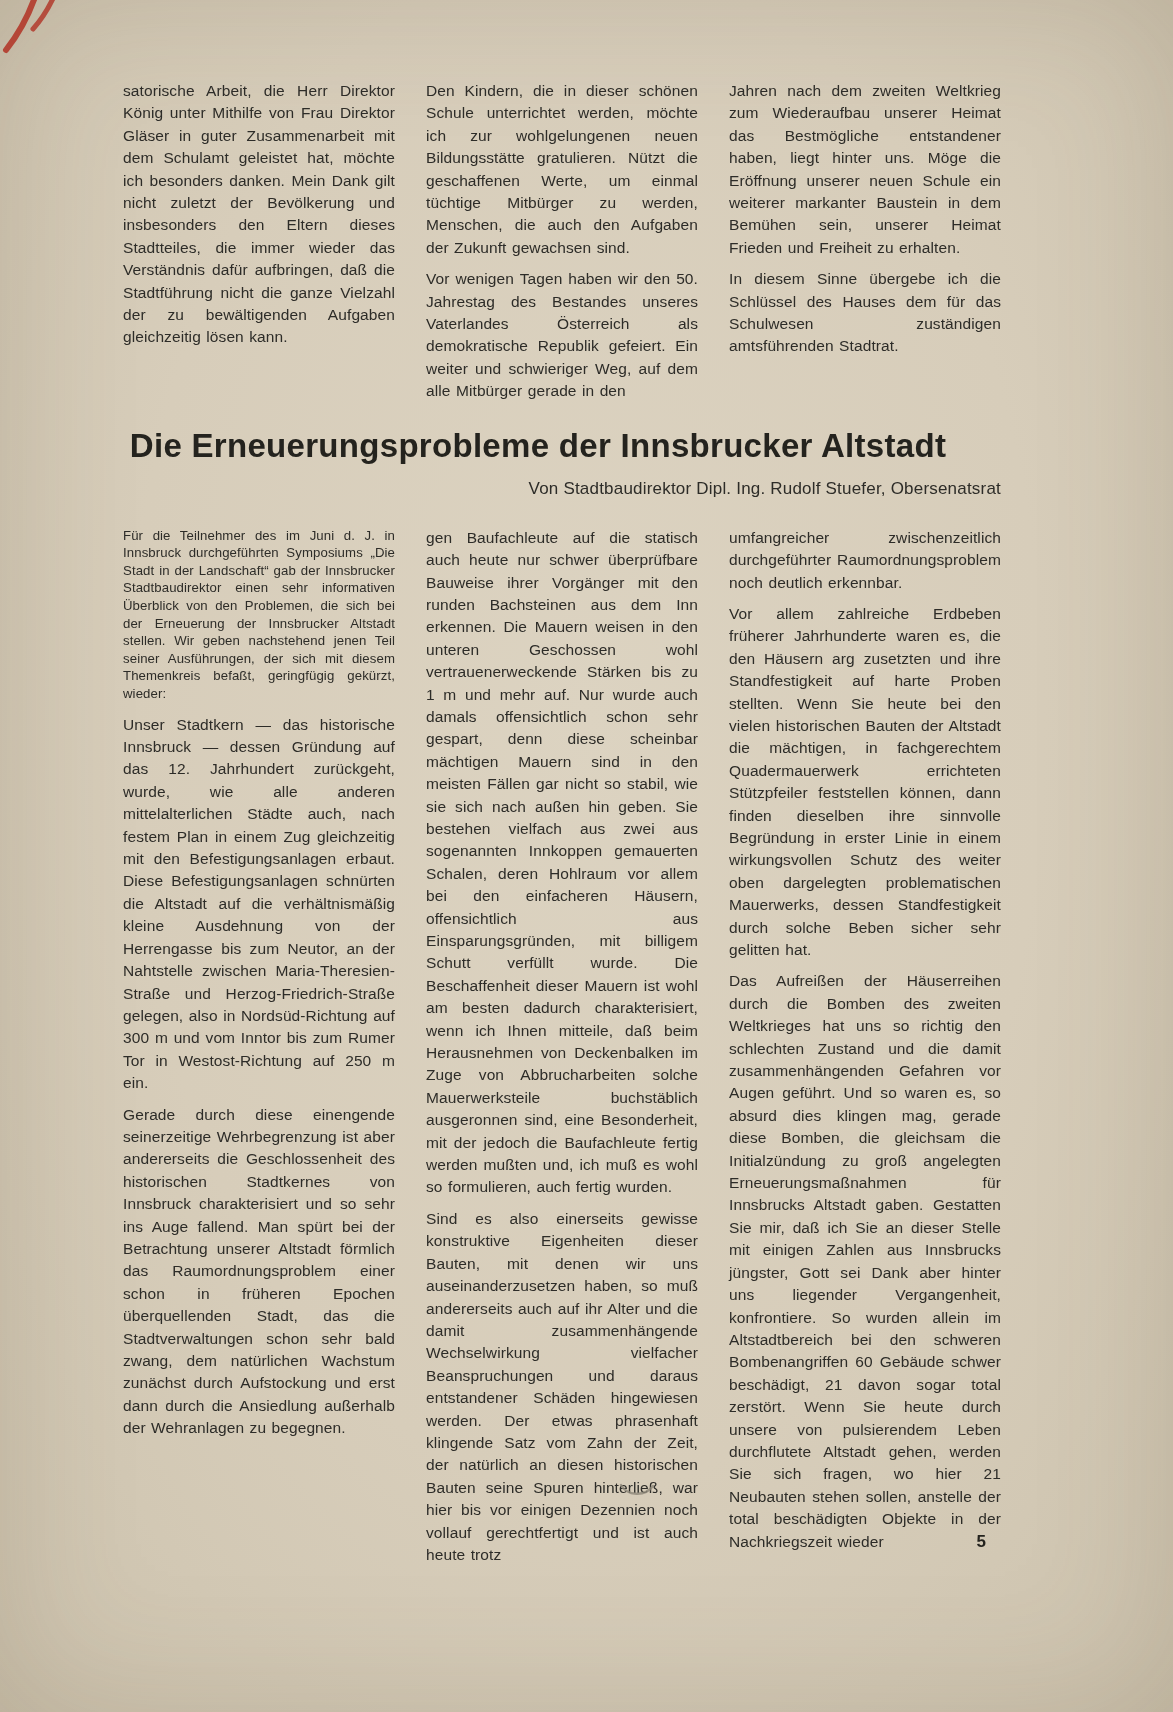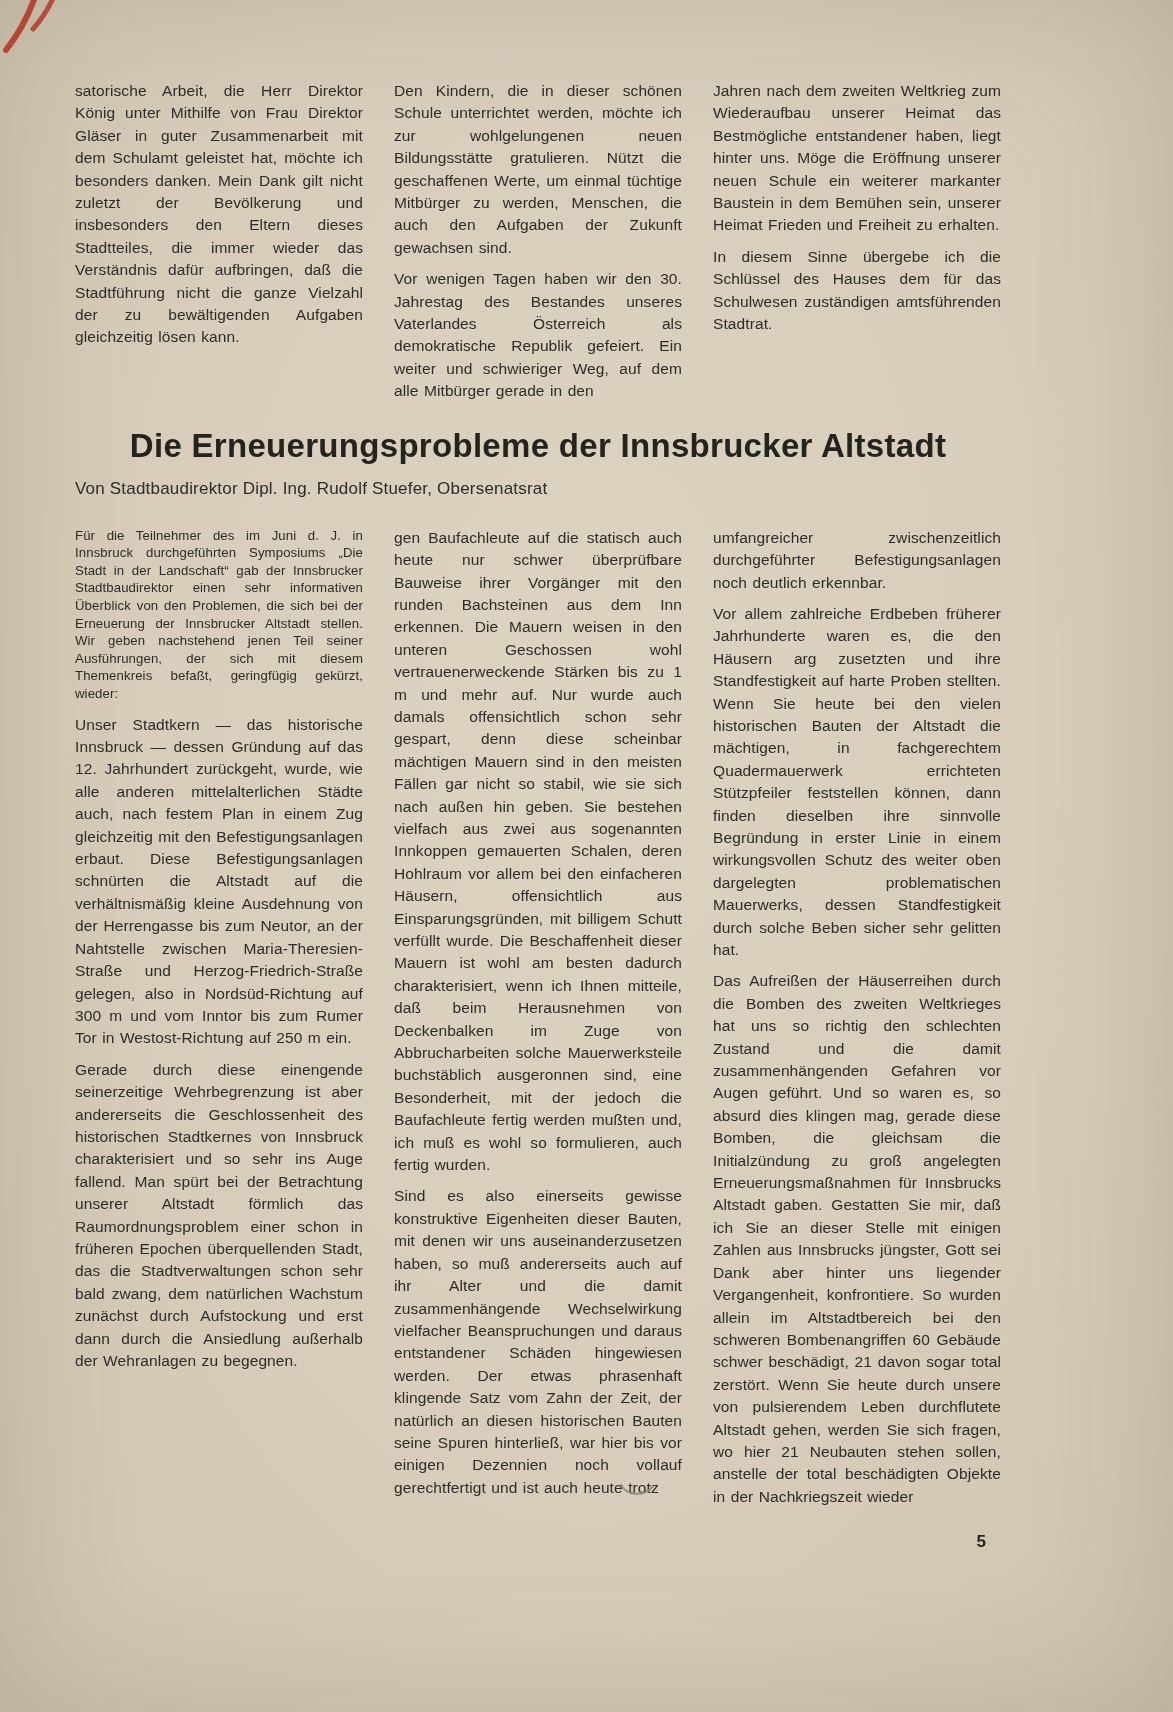--- a/index.html
+++ b/index.html
@@ -22,20 +22,21 @@
     left: 75px;
     top: 80px;
     width: 926px;
   }
 
   .cols {
     display: grid;
     grid-template-columns: 1fr 1fr 1fr;
     column-gap: 31px;
     align-items: start;
+    margin-left: 48px;
   }
 
   .col p {
     font-size: 15.5px;
     line-height: 22.4px;
     text-align: justify;
     letter-spacing: 0.1px;
     word-spacing: 1px;
     hyphens: auto;
     -webkit-hyphens: auto;
@@ -54,21 +55,21 @@
     font-size: 33px;
     font-weight: 700;
     text-align: center;
     letter-spacing: 0.3px;
     color: #24231e;
     white-space: nowrap;
   }
 
   .byline {
     margin-top: 14px;
-    text-align: left;
+    text-align: right;
     font-size: 17px;
     letter-spacing: 0.2px;
     color: #2d2c28;
   }
 
   .main-section { margin-top: 28px; }
 
   .page-number {
     position: absolute;
     top: 1532px;
@@ -94,21 +95,21 @@
   </svg>
 
   <div class="content">
 
     <section class="cols top-section">
       <div class="col">
         <p>satorische Arbeit, die Herr Direktor König unter Mithilfe von Frau Direktor Gläser in guter Zusammenarbeit mit dem Schulamt geleistet hat, möchte ich besonders danken. Mein Dank gilt nicht zuletzt der Bevölkerung und insbesonders den Eltern dieses Stadtteiles, die immer wieder das Verständnis dafür aufbringen, daß die Stadtführung nicht die ganze Vielzahl der zu bewältigenden Aufgaben gleichzeitig lösen kann.</p>
       </div>
       <div class="col">
         <p>Den Kindern, die in dieser schönen Schule unterrichtet werden, möchte ich zur wohlgelungenen neuen Bildungsstätte gratulieren. Nützt die geschaffenen Werte, um einmal tüchtige Mitbürger zu werden, Menschen, die auch den Aufgaben der Zukunft gewachsen sind.</p>
-        <p>Vor wenigen Tagen haben wir den 30. Jahrestag des Bestandes unseres Vaterlandes Österreich als demokratische Republik gefeiert. Ein weiter und schwieriger Weg, auf dem alle Mitbürger gerade in den</p>
+        <p>Vor wenigen Tagen haben wir den 50. Jahrestag des Bestandes unseres Vaterlandes Österreich als demokratische Republik gefeiert. Ein weiter und schwieriger Weg, auf dem alle Mitbürger gerade in den</p>
       </div>
       <div class="col">
         <p>Jahren nach dem zweiten Weltkrieg zum Wiederaufbau unserer Heimat das Bestmögliche entstandener haben, liegt hinter uns. Möge die Eröffnung unserer neuen Schule ein weiterer markanter Baustein in dem Bemühen sein, unserer Heimat Frieden und Freiheit zu erhalten.</p>
         <p>In diesem Sinne übergebe ich die Schlüssel des Hauses dem für das Schulwesen zuständigen amtsführenden Stadtrat.</p>
       </div>
     </section>
 
     <h1 class="title">Die Erneuerungsprobleme der Innsbrucker Altstadt</h1>
     <div class="byline">Von Stadtbaudirektor Dipl. Ing. Rudolf Stuefer, Obersenatsrat</div>
 
@@ -116,21 +117,21 @@
       <div class="col">
         <p class="lead">Für die Teilnehmer des im Juni d. J. in Innsbruck durchgeführten Symposiums „Die Stadt in der Landschaft“ gab der Innsbrucker Stadtbaudirektor einen sehr informativen Überblick von den Problemen, die sich bei der Erneuerung der Innsbrucker Altstadt stellen. Wir geben nachstehend jenen Teil seiner Ausführungen, der sich mit diesem Themenkreis befaßt, geringfügig gekürzt, wieder:</p>
         <p>Unser Stadtkern — das historische Innsbruck — dessen Gründung auf das 12. Jahrhundert zurückgeht, wurde, wie alle anderen mittelalterlichen Städte auch, nach festem Plan in einem Zug gleichzeitig mit den Befestigungsanlagen erbaut. Diese Befestigungsanlagen schnürten die Altstadt auf die verhältnismäßig kleine Ausdehnung von der Herrengasse bis zum Neutor, an der Nahtstelle zwischen Maria-Theresien-Straße und Herzog-Friedrich-Straße gelegen, also in Nordsüd-Richtung auf 300 m und vom Inntor bis zum Rumer Tor in Westost-Richtung auf 250 m ein.</p>
         <p>Gerade durch diese einengende seinerzeitige Wehrbegrenzung ist aber andererseits die Geschlossenheit des historischen Stadtkernes von Innsbruck charakterisiert und so sehr ins Auge fallend. Man spürt bei der Betrachtung unserer Altstadt förmlich das Raumordnungsproblem einer schon in früheren Epochen überquellenden Stadt, das die Stadtverwaltungen schon sehr bald zwang, dem natürlichen Wachstum zunächst durch Aufstockung und erst dann durch die Ansiedlung außerhalb der Wehranlagen zu begegnen.</p>
       </div>
       <div class="col">
         <p>gen Baufachleute auf die statisch auch heute nur schwer überprüfbare Bauweise ihrer Vorgänger mit den runden Bachsteinen aus dem Inn erkennen. Die Mauern weisen in den unteren Geschossen wohl vertrauenerweckende Stärken bis zu 1 m und mehr auf. Nur wurde auch damals offensichtlich schon sehr gespart, denn diese scheinbar mächtigen Mauern sind in den meisten Fällen gar nicht so stabil, wie sie sich nach außen hin geben. Sie bestehen vielfach aus zwei aus sogenannten Innkoppen gemauerten Schalen, deren Hohlraum vor allem bei den einfacheren Häusern, offensichtlich aus Einsparungsgründen, mit billigem Schutt verfüllt wurde. Die Beschaffenheit dieser Mauern ist wohl am besten dadurch charakterisiert, wenn ich Ihnen mitteile, daß beim Herausnehmen von Deckenbalken im Zuge von Abbrucharbeiten solche Mauerwerksteile buchstäblich ausgeronnen sind, eine Besonderheit, mit der jedoch die Baufachleute fertig werden mußten und, ich muß es wohl so formulieren, auch fertig wurden.</p>
         <p>Sind es also einerseits gewisse konstruktive Eigenheiten dieser Bauten, mit denen wir uns auseinanderzusetzen haben, so muß andererseits auch auf ihr Alter und die damit zusammenhängende Wechselwirkung vielfacher Beanspruchungen und daraus entstandener Schäden hingewiesen werden. Der etwas phrasenhaft klingende Satz vom Zahn der Zeit, der natürlich an diesen historischen Bauten seine Spuren hinterließ, war hier bis vor einigen Dezennien noch vollauf gerechtfertigt und ist auch heute trotz</p>
       </div>
       <div class="col">
-        <p>umfangreicher zwischenzeitlich durchgeführter Befestigungsanlagen noch deutlich erkennbar.</p>
+        <p>umfangreicher zwischenzeitlich durchgeführter Raumordnungsproblem noch deutlich erkennbar.</p>
         <p>Vor allem zahlreiche Erdbeben früherer Jahrhunderte waren es, die den Häusern arg zusetzten und ihre Standfestigkeit auf harte Proben stellten. Wenn Sie heute bei den vielen historischen Bauten der Altstadt die mächtigen, in fachgerechtem Quadermauerwerk errichteten Stützpfeiler feststellen können, dann finden dieselben ihre sinnvolle Begründung in erster Linie in einem wirkungsvollen Schutz des weiter oben dargelegten problematischen Mauerwerks, dessen Standfestigkeit durch solche Beben sicher sehr gelitten hat.</p>
         <p>Das Aufreißen der Häuserreihen durch die Bomben des zweiten Weltkrieges hat uns so richtig den schlechten Zustand und die damit zusammenhängenden Gefahren vor Augen geführt. Und so waren es, so absurd dies klingen mag, gerade diese Bomben, die gleichsam die Initialzündung zu groß angelegten Erneuerungsmaßnahmen für Innsbrucks Altstadt gaben. Gestatten Sie mir, daß ich Sie an dieser Stelle mit einigen Zahlen aus Innsbrucks jüngster, Gott sei Dank aber hinter uns liegender Vergangenheit, konfrontiere. So wurden allein im Altstadtbereich bei den schweren Bombenangriffen 60 Gebäude schwer beschädigt, 21 davon sogar total zerstört. Wenn Sie heute durch unsere von pulsierendem Leben durchflutete Altstadt gehen, werden Sie sich fragen, wo hier 21 Neubauten stehen sollen, anstelle der total beschädigten Objekte in der Nachkriegszeit wieder</p>
       </div>
     </section>
 
   </div>
 
   <svg class="pencil-mark" width="42" height="24" aria-hidden="true">
     <path d="M5 7 C 11 18, 29 19, 37 8" stroke="#8d8779" stroke-width="2.5" fill="none" stroke-linecap="round" opacity="0.8"></path>
   </svg>

